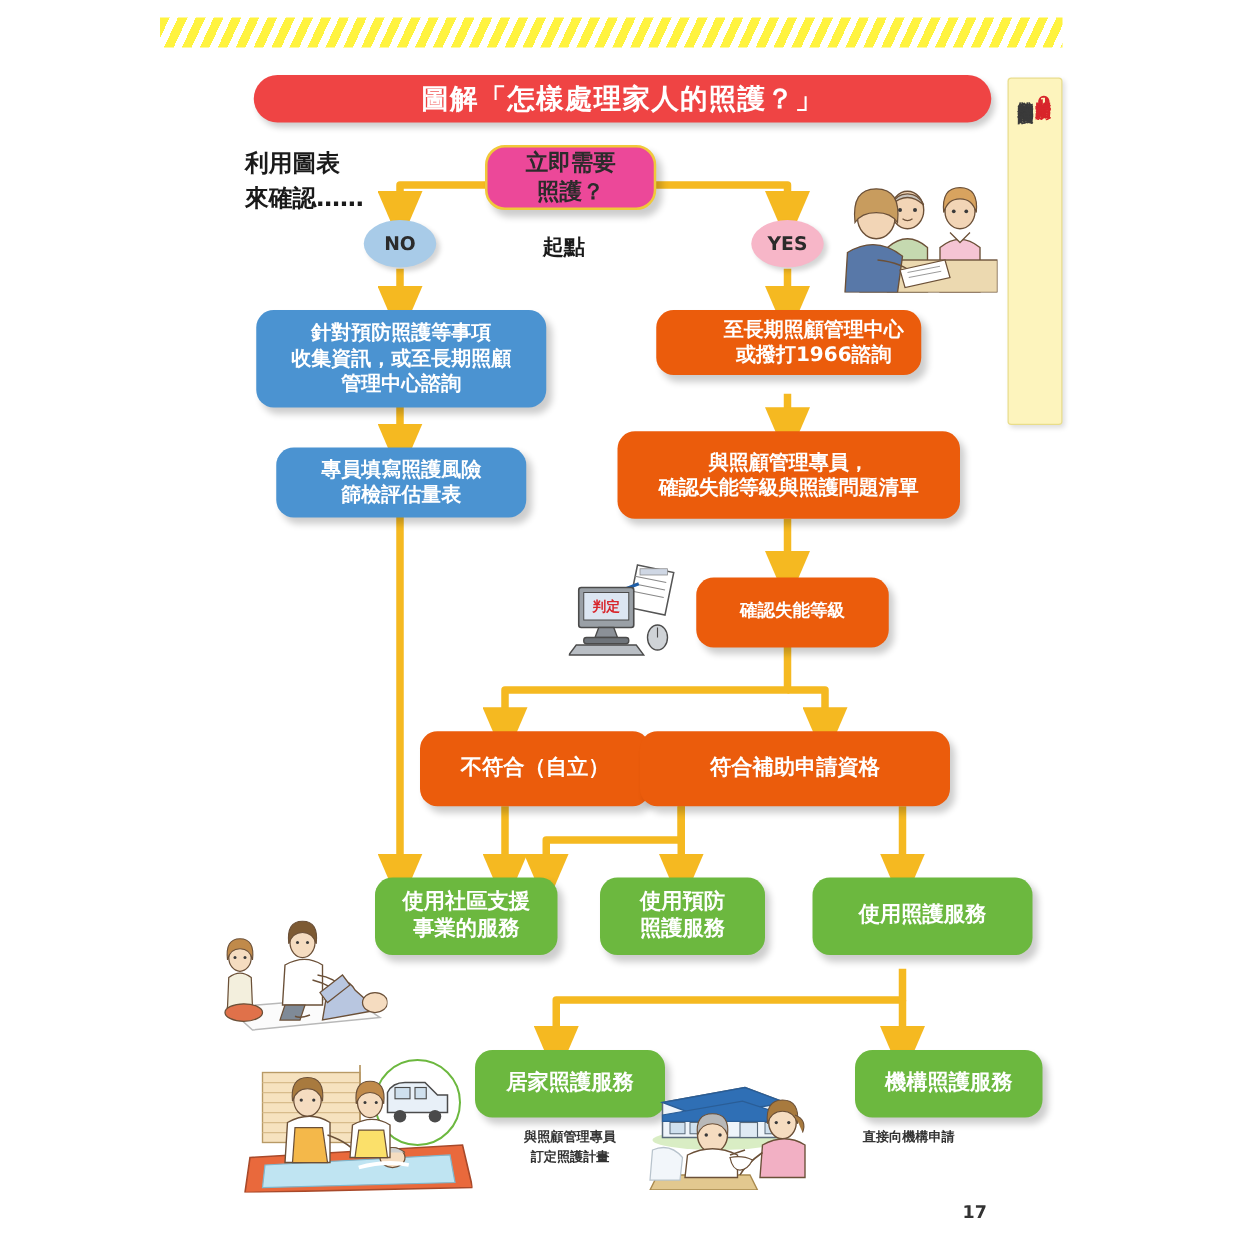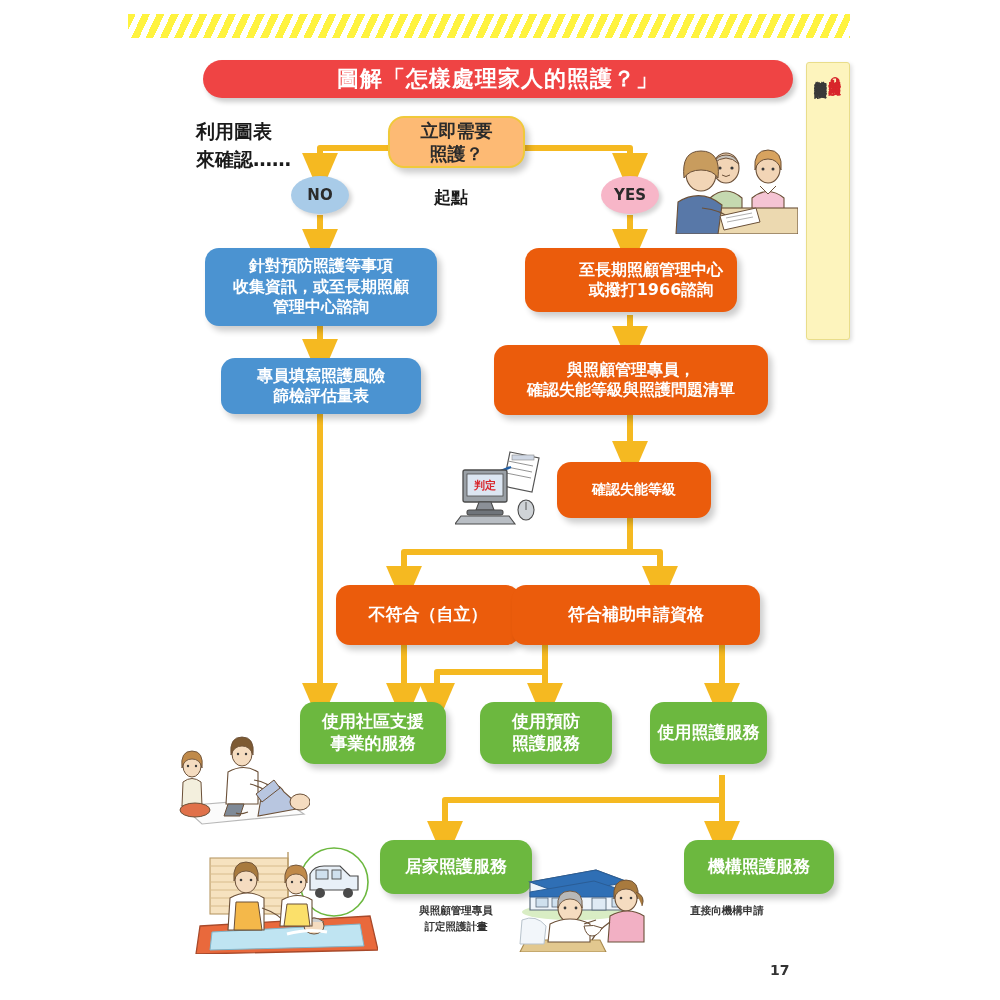--- a/index.html
+++ b/index.html
@@ -78,21 +78,21 @@
     border-radius: 14px;
     display: flex; align-items: center; justify-content: center;
     text-align: center;
     color: #ffffff;
     font-weight: bold;
     line-height: 1.28;
     box-shadow: 4px 5px 6px rgba(0,0,0,0.20);
     white-space: pre-line;
   }
   .box.yellow {
-    background: #fdba74;
+    background: #ec4899;
     color: #2b2b2b;
     border: 2px solid #f0c93a;
     border-radius: 16px;
   }
   .box.blue   { background: #4b93d1; }
   .box.orange { background: #eb5c0c; }
   .box.green  { background: #6cb83f; }
 
   .ellipse {
     position: absolute;
@@ -238,21 +238,21 @@
     </svg>
   </div>
 
   <div class="box blue" style="left:205px; top:248px; width:232px; height:78px; font-size:16px;">針對預防照護等事項
 收集資訊，或至長期照顧
 管理中心諮詢</div>
 
   <div class="box blue" style="left:221px; top:358px; width:200px; height:56px; font-size:16px;">專員填寫照護風險
 篩檢評估量表</div>
 
-  <div class="box orange" style="left:525px; top:248px; width:212px; height:64px; font-size:16px;padding-left:40px;">至長期照顧管理中心
+  <div class="box orange" style="left:525px; top:248px; width:212px; height:52px; font-size:16px;padding-left:40px;">至長期照顧管理中心
 或撥打1966諮詢</div>
 
   <div class="box orange" style="left:494px; top:345px; width:274px; height:70px; font-size:16px;">與照顧管理專員，
 確認失能等級與照護問題清單</div>
 
   <div class="box orange" style="left:557px; top:462px; width:154px; height:56px; font-size:14px;">確認失能等級</div>
 
   <div class="illus" style="left:455px; top:448px; width:96px; height:78px;">
     <svg viewBox="0 0 96 78" width="96" height="78">
 
@@ -310,21 +310,21 @@
       <polygon points="94,62 112,48 118,56 100,70" fill="#b8c6e0" stroke="#6b5038" stroke-width="1"></polygon>
     </svg>
   </div>
 
   <div class="box green" style="left:300px; top:702px; width:146px; height:62px; font-size:17px;">使用社區支援
 事業的服務</div>
 
   <div class="box green" style="left:480px; top:702px; width:132px; height:62px; font-size:17px;">使用預防
 照護服務</div>
 
-  <div class="box green" style="left:650px; top:702px; width:117px; height:62px; font-size:17px;">使用照護服務</div>
+  <div class="box green" style="left:650px; top:702px; width:176px; height:62px; font-size:17px;">使用照護服務</div>
 
   <div class="illus" style="left:192px; top:846px; width:186px; height:108px;">
     <svg viewBox="0 0 186 108" width="186" height="108">
 
       <rect x="18" y="12" width="78" height="56" fill="#f6e2bf" stroke="#b89a66" stroke-width="1.1"></rect>
       <g stroke="#d8bc8c" stroke-width="1">
         <line x1="18" y1="20" x2="96" y2="20"></line>
           <line x1="18" y1="28" x2="96" y2="28"></line>
         <line x1="18" y1="36" x2="96" y2="36"></line>
           <line x1="18" y1="44" x2="96" y2="44"></line>

